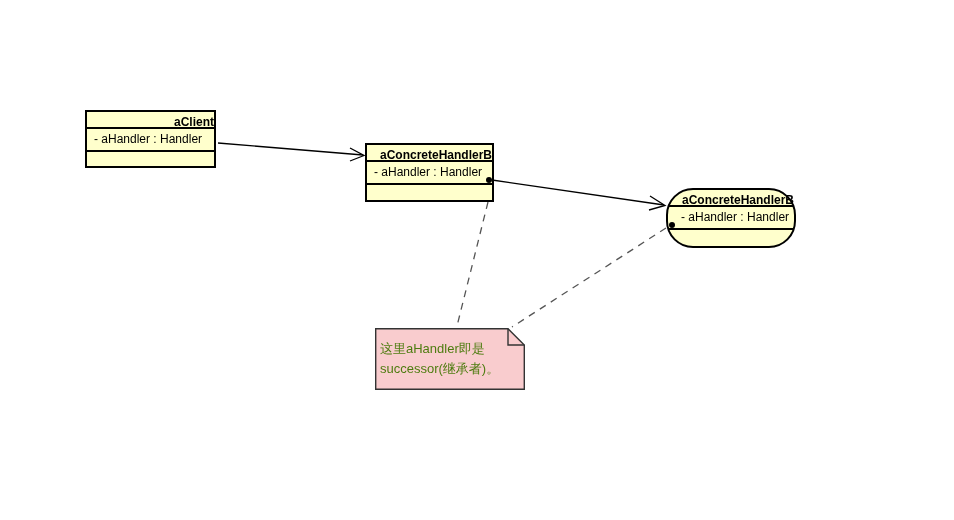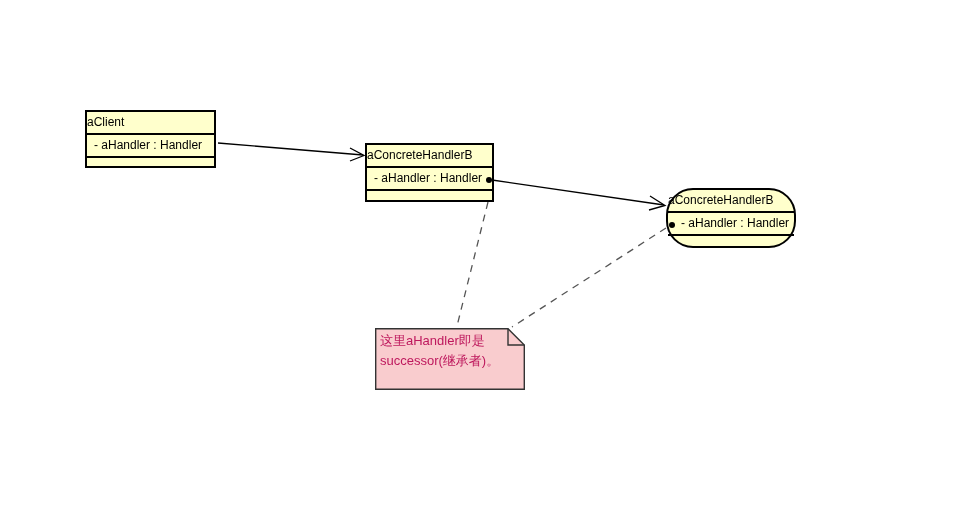--- a/index.html
+++ b/index.html
@@ -31,26 +31,26 @@
   
   .uml-class {
     position: absolute;
     box-sizing: border-box;
     background: #ffffcc;
     border: 2px solid #000000;
     z-index: 5;
   }
   .uml-title {
     box-sizing: border-box;
-    text-align: left;
-    font-weight: normal;
+    text-align: right;
+    font-weight: bold;
     font-size: 12px;
     color: #000000;
     line-height: 21px;
-    height: 23px;
+    height: 17px;
     border-bottom: 2px solid #000000;
     white-space: nowrap;
     overflow: hidden;
   }
   .uml-attrs {
     box-sizing: border-box;
     position: relative;
     height: 23px;
     border-bottom: 2px solid #000000;
   }
@@ -86,25 +86,25 @@
   .uml-note .note-body {
     position: absolute;
     left: 0;
     top: 0;
     width: 100%;
     height: 100%;
   }
   .uml-note .note-text {
     position: absolute;
     left: 5px;
-    top: 3px;
+    top: 11px;
     right: 6px;
     font-size: 13px;
     line-height: 20px;
-    color: #be185d;
+    color: #4d7c0f;
     white-space: pre-line;
   }
 </style>
 </head>
 <body>
 
 <div id="canvas">
 
   <svg id="edges" width="954" height="520" viewBox="0 0 954 520">
 

